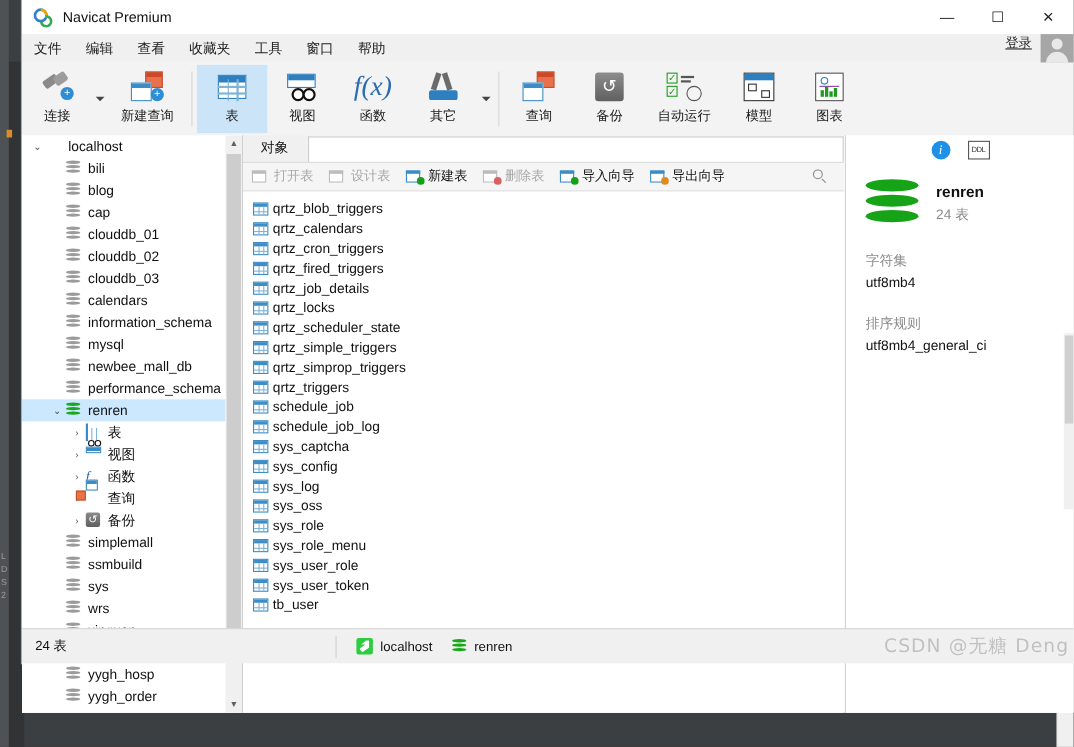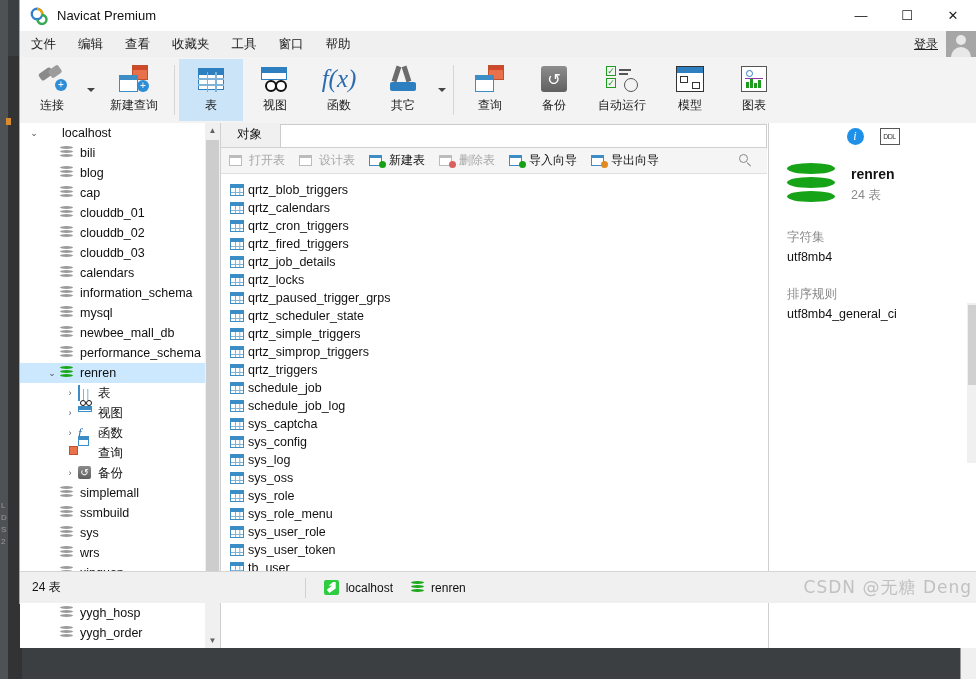--- a/index.html
+++ b/index.html
@@ -36,21 +36,21 @@
   .title-text { margin-left:9px; font-size:13px; color:#111; }
   .win-btns { margin-left:auto; display:flex; height:31px; }
   .win-btn { width:46px; height:31px; display:flex; align-items:center; justify-content:center; font-size:13px; color:#222; }
 
   
   .menubar {
     position:absolute; left:0; top:31px; width:956px; height:26px;
     background:#f0f0f0; display:flex; align-items:center;
   }
   .menu-item { font-size:12.5px; color:#1a1a1a; padding:4px 11px; }
-  .login-area { margin-left:auto; display:flex; align-items:center; height:26px; }
+  .login-area { margin-left:auto; display:flex; height:26px; }
   .login-text { font-size:12px; color:#222; margin-right:8px; text-decoration:underline; }
   .avatar { width:30px; height:26px; background:#a6a6a6; position:relative; overflow:hidden; }
   .avatar::before { content:""; position:absolute; left:10px; top:4px; width:10px; height:10px; border-radius:50%; background:#e8e8e8;}
   .avatar::after { content:""; position:absolute; left:5px; top:16px; width:20px; height:14px; border-radius:10px 10px 0 0; background:#e8e8e8;}
 
   
   .ribbon {
     position:absolute; left:0; top:57px; width:956px; height:66px;
     background:#f3f3f3; border-bottom:1px solid #d4d4d4;
     display:flex; align-items:flex-start;
@@ -651,26 +651,20 @@
             <div class="orow">
               <span class="gicon">
                 <span class="hl"></span>
               </span>
               <span>qrtz_locks</span>
             </div>
             <div class="orow">
               <span class="gicon">
                 <span class="hl"></span>
               </span>
-              <span>qrtz_paused_trigger_grps</span>
-            </div>
-            <div class="orow">
-              <span class="gicon">
-                <span class="hl"></span>
-              </span>
               <span>qrtz_scheduler_state</span>
             </div>
             <div class="orow">
               <span class="gicon">
                 <span class="hl"></span>
               </span>
               <span>qrtz_simple_triggers</span>
             </div>
             <div class="orow">
               <span class="gicon">

